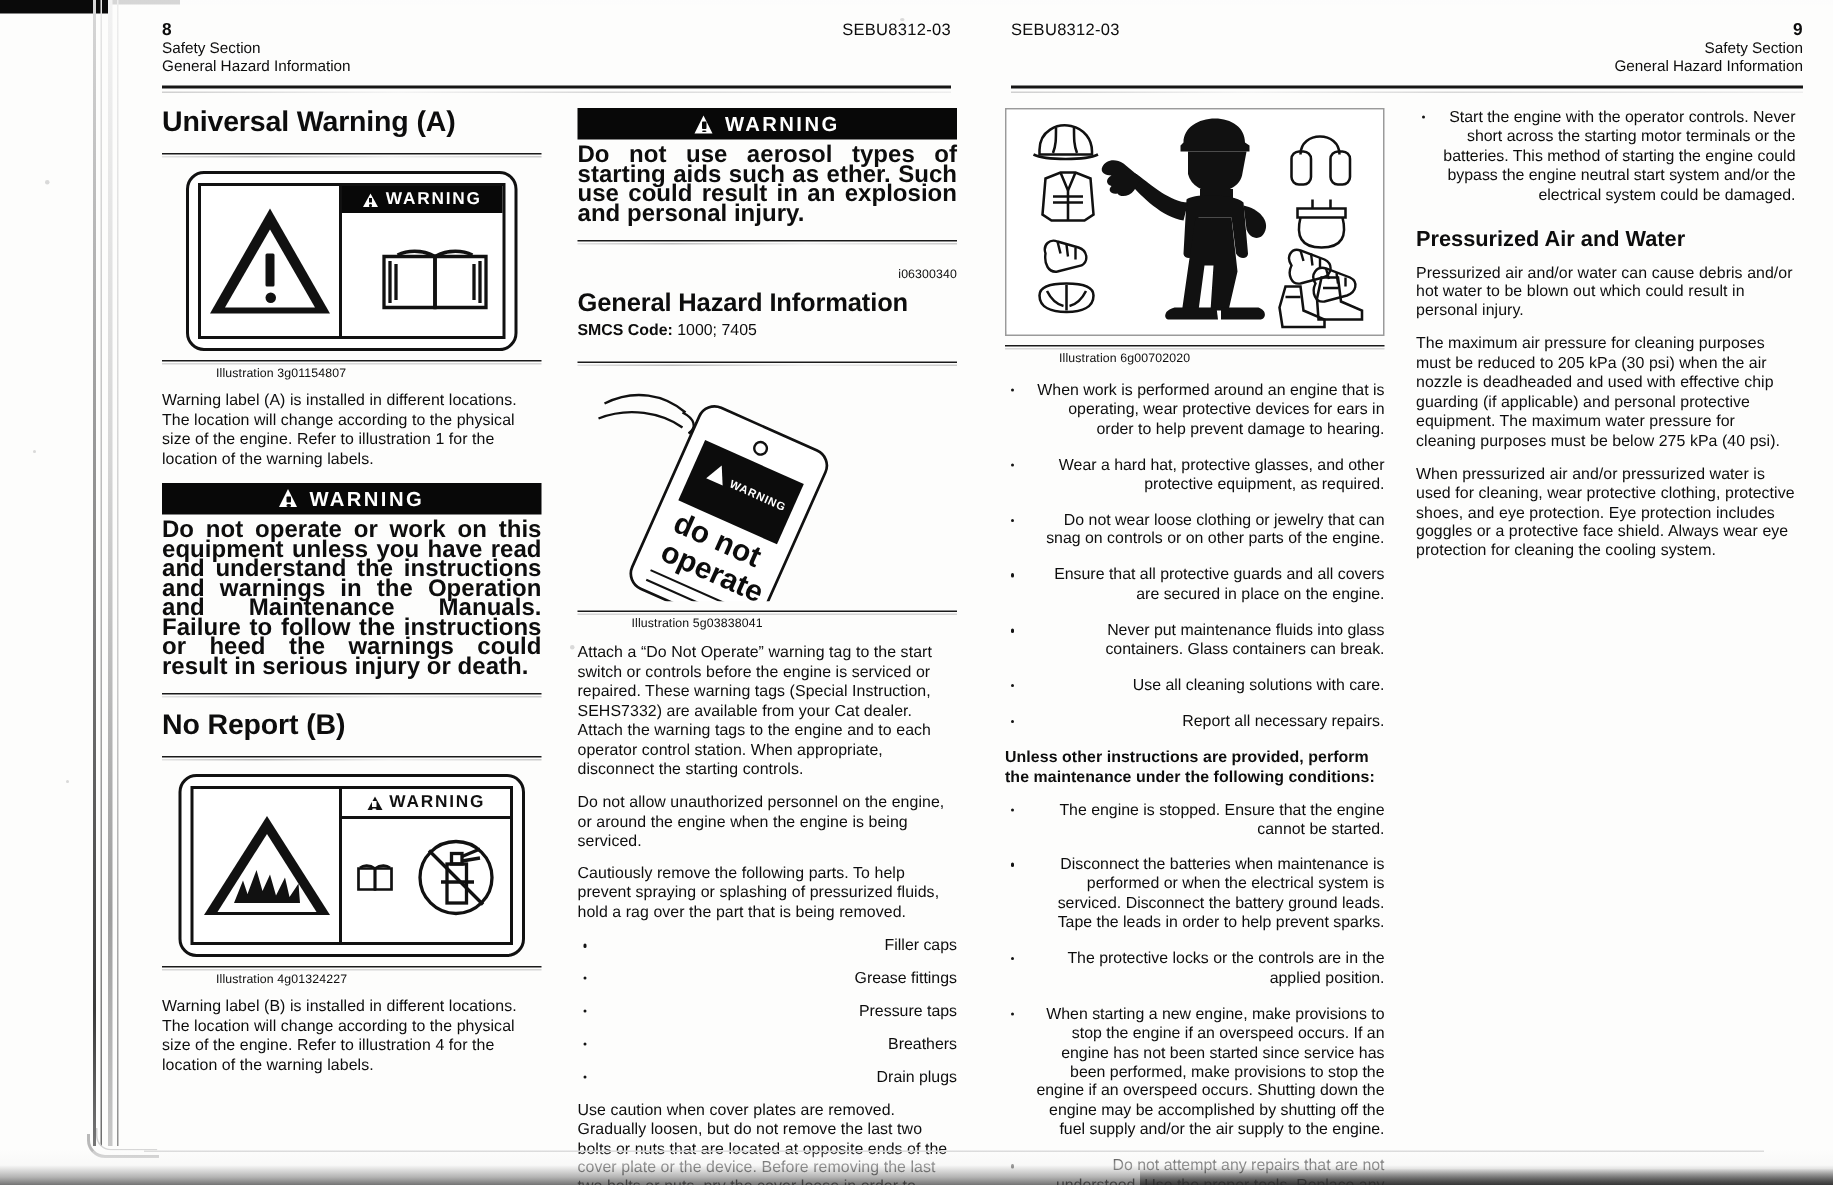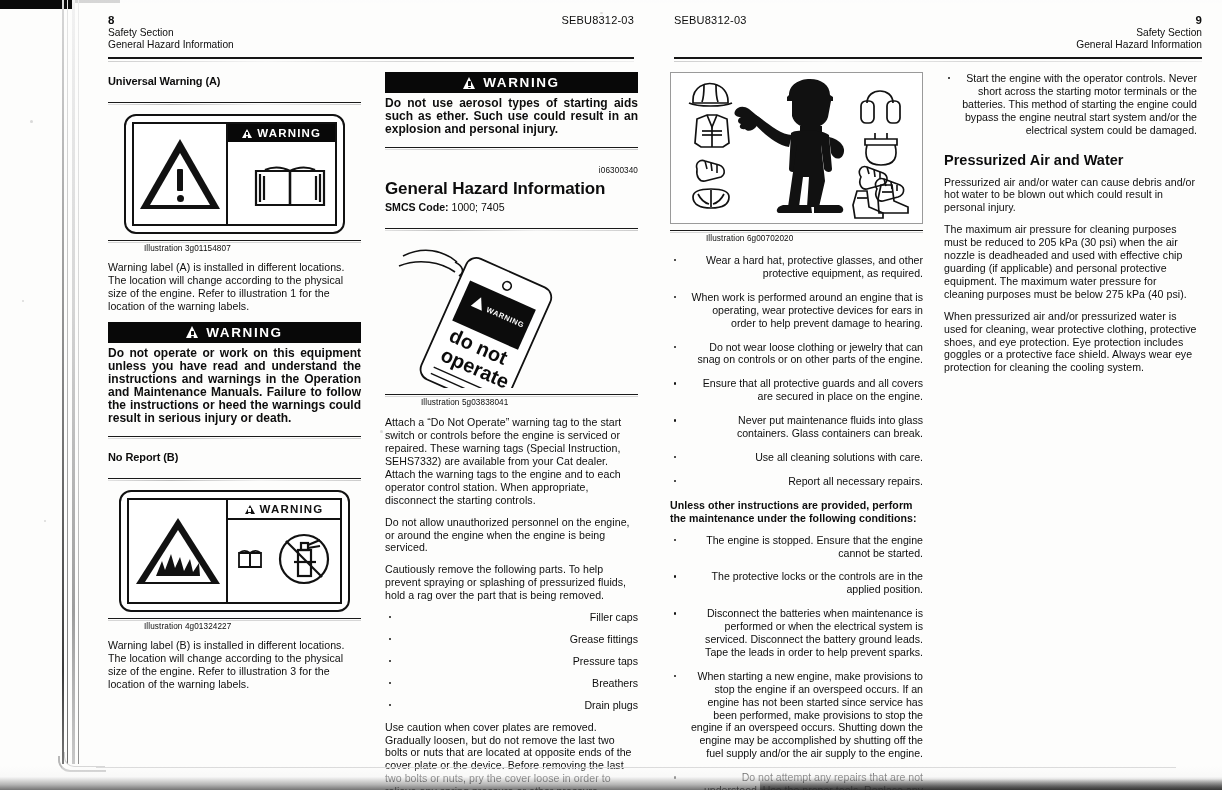--- a/index.html
+++ b/index.html
@@ -50,41 +50,41 @@
     border-top:2px solid #161616;}
   .rule-head:after{content:"";position:absolute;left:0;right:0;top:2px;height:1px;
     background:linear-gradient(to right,#cfcfcf,#f4f4f4 30%,#d8d8d8 55%,#eee);}
 
   
   .col{position:absolute;top:72px;width:253px;}
   #lp-c1{left:20px;} #lp-c2{left:297px;}
   #rp-c1{left:16px;} #rp-c2{left:290px;}
 
   
-  h2.sec-title{font-size:11px;font-weight:700;letter-spacing:-.1px;margin:0 0 8px 0;line-height:19px;}
+  h2.sec-title{font-size:19px;font-weight:700;letter-spacing:-.1px;margin:0 0 8px 0;line-height:19px;}
   h3.sub-title{font-size:14.5px;font-weight:700;margin:14px 0 7px 0;line-height:18px;}
   p.body{font-size:10.6px;line-height:12.9px;margin:0 0 9px 0;letter-spacing:.05px;}
   p.smcs{font-size:10.6px;line-height:13px;margin:2px 0 0 0;font-weight:700;}
   p.smcs span.val{font-weight:400;}
   .rule{border-top:1.6px solid #1a1a1a;margin:11px 0 11px 0;height:0;position:relative;}
   .rule:after{content:"";position:absolute;left:0;right:0;top:1px;height:1px;
     background:linear-gradient(to right,#e2e2e2,#bdbdbd 25%,#efefef 60%,#cbcbcb);}
 
   
   .warnbox{margin:4px 0 4px 0;}
   .warnbar{background:#080808;color:#fff;height:21px;display:flex;align-items:center;
     justify-content:center;gap:6px;}
   .warnbar .wtri{width:0;height:0;border-left:6.5px solid transparent;border-right:6.5px solid transparent;
     border-bottom:12px solid #ffffff;position:relative;}
   .warnbar .wtri:after{content:"";position:absolute;left:-1.6px;top:4.6px;width:3.2px;height:4.6px;
     background:#080808;border-radius:.6px;}
   .warnbar .wtri:before{content:"";position:absolute;left:-1.6px;top:10.3px;width:3.2px;height:1.6px;
     background:#080808;border-radius:50%;}
   .warnbar .wlabel{font-size:13.5px;font-weight:700;letter-spacing:1.6px;line-height:13px;padding-left:2px;}
-  .warntext{font-size:12px;line-height:13.1px;font-weight:700;text-align:justify;margin:4px 0 0 0;
+  .warntext{font-size:16px;line-height:13.1px;font-weight:700;text-align:justify;margin:4px 0 0 0;
     letter-spacing:.02px;}
   .warntext.just{text-align:justify;}
 
   
   ul.blist{list-style:none;margin:0 0 9px 0;padding:0;}
   ul.blist>li{position:relative;padding-left:15px;font-size:10.6px;line-height:12.9px;margin:0 0 9px 0;text-align:right;}
   ul.blist>li:before{content:"";position:absolute;left:4px;top:5px;width:2.4px;height:2.4px;
     background:#141414;border-radius:50%;}
   ul.blist.loose>li{margin-bottom:11px;}
   p.body.bold{font-weight:700;}
@@ -283,21 +283,21 @@
           </div>
         </div>
       </div>
       <div class="capline"></div>
       <div class="caprow">
         <span class="capname">Illustration 4</span>
         <span class="capcode">g01324227</span>
       </div>
     </div>
 
-    <p class="body" style="margin-top:8px;">Warning label (B) is installed in different locations. The location will change according to the physical size of the engine. Refer to illustration 3 for the location of the warning labels.</p>
+    <p class="body" style="margin-top:8px;">Warning label (B) is installed in different locations. The location will change according to the physical size of the engine. Refer to illustration 4 for the location of the warning labels.</p>
   </div>
 
   <div class="col" id="lp-c2">
 
     <div class="warnbox" style="margin-top:0;">
       <div class="warnbar">
         <span class="wtri"></span>
         <span class="wlabel">WARNING</span>
       </div>
       <p class="warntext just">Do not use aerosol types of starting aids such as ether. Such use could result in an explosion and personal injury.</p>
@@ -461,35 +461,35 @@
         </svg>
       </div>
       <div class="capline"></div>
       <div class="caprow">
         <span class="capname">Illustration 6</span>
         <span class="capcode">g00702020</span>
       </div>
     </div>
 
     <ul class="blist loose" style="margin-top:11px;">
+      <li>When work is performed around an engine that is operating, wear protective devices for ears in order to help prevent damage to hearing.</li>
       <li>Wear a hard hat, protective glasses, and other protective equipment, as required.</li>
-      <li>When work is performed around an engine that is operating, wear protective devices for ears in order to help prevent damage to hearing.</li>
       <li>Do not wear loose clothing or jewelry that can snag on controls or on other parts of the engine.</li>
       <li>Ensure that all protective guards and all covers are secured in place on the engine.</li>
       <li>Never put maintenance fluids into glass containers. Glass containers can break.</li>
       <li>Use all cleaning solutions with care.</li>
       <li>Report all necessary repairs.</li>
     </ul>
 
     <p class="body bold">Unless other instructions are provided, perform the maintenance under the following conditions:</p>
 
     <ul class="blist loose">
       <li>The engine is stopped. Ensure that the engine cannot be started.</li>
+      <li>Disconnect the batteries when maintenance is performed or when the electrical system is serviced. Disconnect the battery ground leads. Tape the leads in order to help prevent sparks.</li>
       <li>The protective locks or the controls are in the applied position.</li>
-      <li>Disconnect the batteries when maintenance is performed or when the electrical system is serviced. Disconnect the battery ground leads. Tape the leads in order to help prevent sparks.</li>
       <li>When starting a new engine, make provisions to stop the engine if an overspeed occurs. If an engine has not been started since service has been performed, make provisions to stop the engine if an overspeed occurs. Shutting down the engine may be accomplished by shutting off the fuel supply and/or the air supply to the engine.</li>
       <li>Do not attempt any repairs that are not understood. Use the proper tools. Replace any equipment that is damaged or repair the equipment.</li>
     </ul>
   </div>
 
   <div class="col" id="rp-c2">
 
     <ul class="blist loose" style="margin-top:0;">
       <li>Start the engine with the operator controls. Never short across the starting motor terminals or the batteries. This method of starting the engine could bypass the engine neutral start system and/or the electrical system could be damaged.</li>
     </ul>

